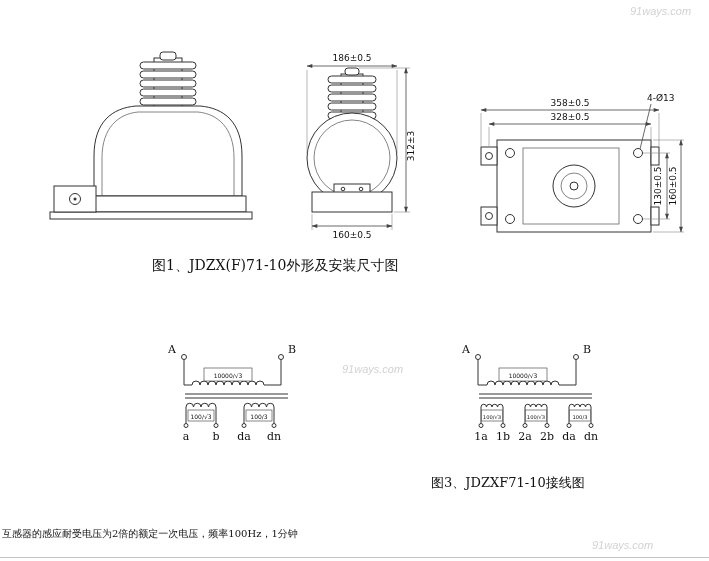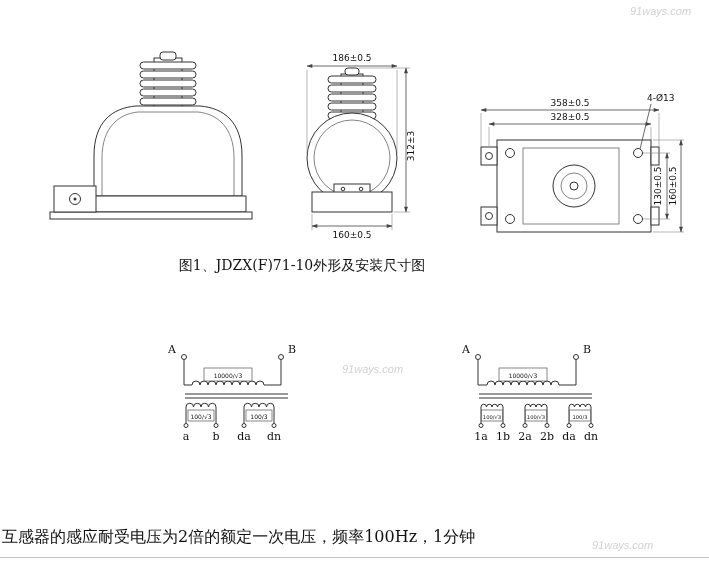--- a/index.html
+++ b/index.html
@@ -12,23 +12,23 @@
   text.r2{font-size:5.2px;}
   text.tl{font-size:11px;font-family:"DejaVu Serif","Liberation Serif",serif;}
   .s{fill:#fff;stroke:#333;stroke-width:1;}
   .o{fill:none;stroke:#333;stroke-width:1;}
   .o2{fill:none;stroke:#666;stroke-width:0.8;}
   .dim{fill:none;stroke:#444;stroke-width:0.8;}
   .ext{stroke:#888;stroke-width:0.6;}
   .w{fill:none;stroke:#333;stroke-width:1;}
   .box{fill:#fff;stroke:#555;stroke-width:0.7;}
   .t{fill:#fff;stroke:#333;stroke-width:1;}
-  .cap{position:absolute;text-align:center;font-size:14px;}
+  .cap{position:absolute;text-align:left;font-size:14px;}
   .cap2{font-size:13px;}
-  .note{position:absolute;font-size:16px;white-space:nowrap;text-align:right;}
+  .note{position:absolute;font-size:10px;white-space:nowrap;text-align:right;}
   .wm{position:absolute;color:#d2d2d2;font-size:11px;font-family:Liberation Sans, sans-serif;font-style:italic;}
   .bline{position:absolute;left:0;top:557px;width:709px;height:1px;background:#c4c4c4;}
 </style>
 </head>
 <body>
 
 <div id="page">
 
   <svg style="top:0" width="709" height="300" viewBox="0 0 709 300">
     <defs>
@@ -194,20 +194,21 @@
       <path class="w" d="M569 407 L569 423.5 M591 407 L591 423.5"></path>
       <rect class="box" x="569.5" y="410" width="21" height="11"></rect>
       <text class="r2" x="580" y="418.5" text-anchor="middle">100/3</text>
       <circle class="t" cx="569" cy="425.5" r="2"></circle>
       <circle class="t" cx="591" cy="425.5" r="2"></circle>
       <text class="tl" x="569" y="440" text-anchor="middle">da</text>
       <text class="tl" x="591" y="440" text-anchor="middle">dn</text>
     </g>
   </svg>
 
+  <div class="cap cap2" style="left:431px;top:474px;width:200px;">图3、JDZXF71-10接线图</div>
 
   <div class="note" style="left:2px;top:527px;">互感器的感应耐受电压为2倍的额定一次电压，频率100Hz，1分钟</div>
   <div class="bline"></div>
 
   <span class="wm" style="left:630px;top:5px;">91ways.com</span>
   <span class="wm" style="left:342px;top:363px;">91ways.com</span>
   <span class="wm" style="left:592px;top:539px;">91ways.com</span>
 
 </div>
 

